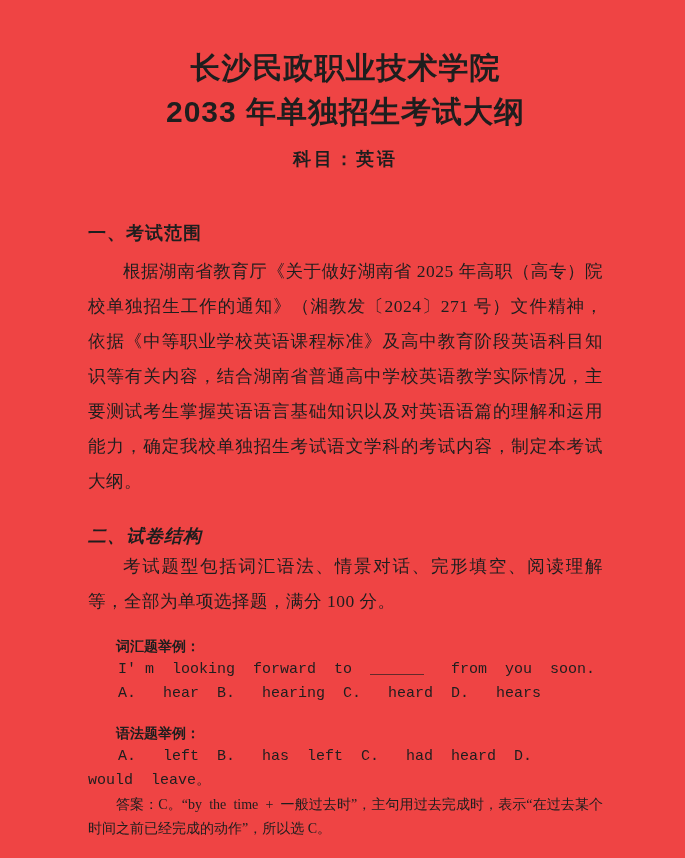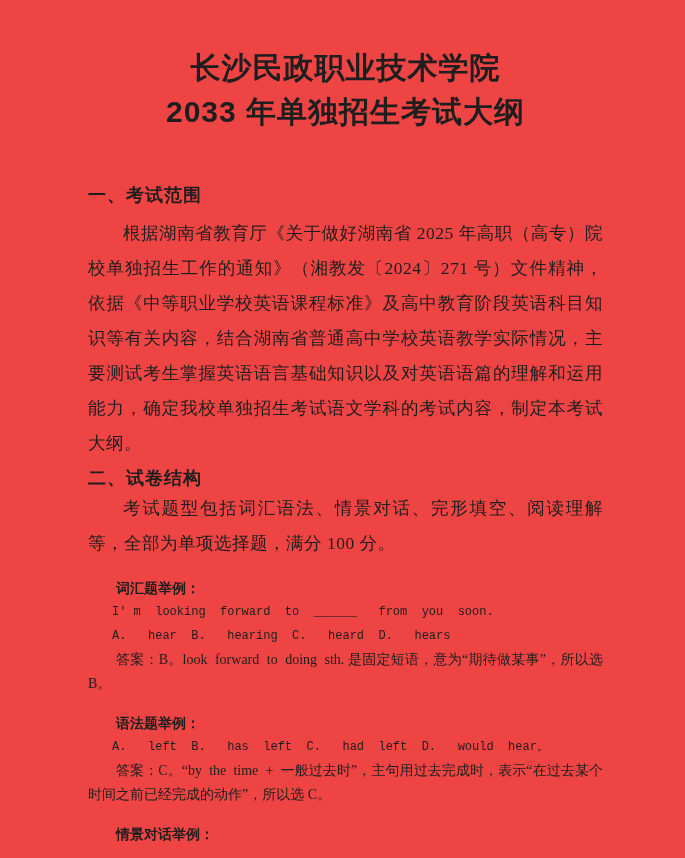--- a/index.html
+++ b/index.html
@@ -33,80 +33,80 @@
     letter-spacing: 3px;
     margin-top: 12px;
   }
   .sec-heading {
     font-weight: 700;
     font-size: 18px;
     line-height: 26px;
     letter-spacing: 1px;
   }
   .sec-heading.first { margin-top: 48px; }
-  .sec-heading.second { margin-top: 4px; }
+  .sec-heading.second { margin-top: 24px; font-style: italic; }
   .body-para {
     font-size: 17.5px;
     line-height: 35px;
     letter-spacing: 0.5px;
     text-indent: 2em;
     text-align: justify;
   }
   .body-para.p1 { margin-top: 8px; }
   .body-para.p2 { margin-top: 0; }
   .examples { margin-top: 4px; }
   .ex-label {
     font-family: "Liberation Sans", sans-serif;
     font-weight: 700;
     font-size: 14px;
     line-height: 24px;
     text-indent: 2em;
     margin-top: 15px;
   }
   .ex-line {
     font-family: "Liberation Mono", monospace;
-    font-size: 12px;
+    font-size: 15px;
     line-height: 24px;
     text-indent: 2em;
     white-space: pre-wrap;
   }
   .ex-answer {
     font-size: 14px;
     line-height: 24px;
     text-indent: 2em;
     white-space: pre-wrap;
     text-align: justify;
   }
 </style>
 </head>
 <body>
 
 <div class="doc">
 
   <div class="title">长沙民政职业技术学院</div>
   <div class="title">2033 年单独招生考试大纲</div>
+  <div class="subject">科目：英语</div>
 
   <div class="sec-heading first">一、考试范围</div>
   <p class="body-para p1">根据湖南省教育厅《关于做好湖南省 2025 年高职（高专）院校单独招生工作的通知》（湘教发〔2024〕271 号）文件精神，依据《中等职业学校英语课程标准》及高中教育阶段英语科目知识等有关内容，结合湖南省普通高中学校英语教学实际情况，主要测试考生掌握英语语言基础知识以及对英语语篇的理解和运用能力，确定我校单独招生考试语文学科的考试内容，制定本考试大纲。</p>
 
   <div class="sec-heading second">二、试卷结构</div>
   <p class="body-para p2">考试题型包括词汇语法、情景对话、完形填空、阅读理解等，全部为单项选择题，满分 100 分。</p>
 
   <div class="examples">
 
     <div class="ex-group">
       <div class="ex-label">词汇题举例：</div>
       <div class="ex-line">I' m  looking  forward  to  ______   from  you  soon.</div>
       <div class="ex-line">A.   hear  B.   hearing  C.   heard  D.   hears</div>
-      <div class="ex-answer">答案：B。look  forward  to  doing  sth. 是固定短语，意为“期待做某事”，所以选 B。</div>
     </div>
 
     <div class="ex-group">
       <div class="ex-label">语法题举例：</div>
-      <div class="ex-line">A.   left  B.   has  left  C.   had  left  D.   would  hear。</div>
+      <div class="ex-line">A.   left  B.   has  left  C.   had  heard  D.   would  leave。</div>
       <div class="ex-answer">答案：C。“by  the  time  +  一般过去时”，主句用过去完成时，表示“在过去某个时间之前已经完成的动作”，所以选 C。</div>
     </div>
 
     <div class="ex-group">
       <div class="ex-label">情景对话举例：</div>
 
     </div>
 
   </div>
 

